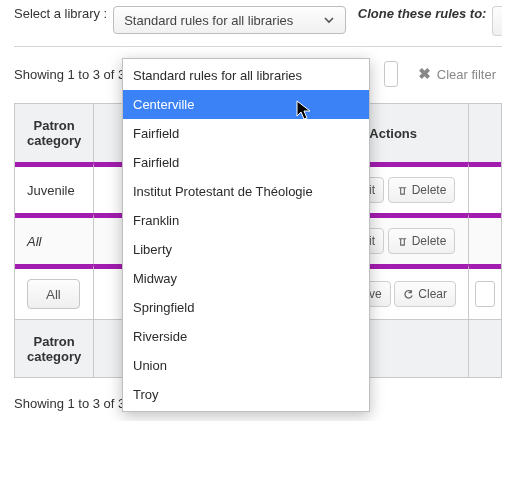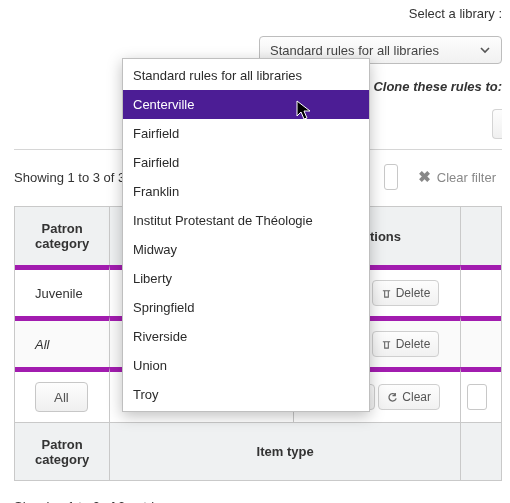--- a/index.html
+++ b/index.html
@@ -7,21 +7,21 @@
     margin: 0;
     padding: 0;
     font-family: Arial, Helvetica, sans-serif;
     font-size: 13px;
     color: #333;
     background: #fff;
     width: 510px;
   }
   .wrap { padding: 6px 8px 10px 14px; position: relative; }
   .hint { margin: 2px 0 10px 0; }
-  .row-select { display: flex; align-items: flex-end; gap: 15px; margin-bottom: 10px; flex-direction: column; }
+  .row-select { display: flex; align-items: flex-start; gap: 6px; margin-bottom: 10px; }
   .sel-label { white-space: nowrap; }
   .fake-select {
     height: 28px; width: 243px;
     border: 1px solid #bdbdbd; border-radius: 4px;
     background: linear-gradient(#fdfdfd,#f1f1f1);
     display: flex; align-items: center; justify-content: space-between;
     padding: 0 10px; cursor: pointer;
     color: #444;
   }
   .chev svg { display:block; }
@@ -47,21 +47,21 @@
     display: inline-flex; align-items: center; gap: 6px;
     color: #888; cursor: pointer; padding: 4px 6px;
   }
   .clear-filter .x { font-weight: bold; font-size: 15px; color: #888; }
   table.rules {
     width: 100%; border-collapse: separate; border-spacing: 0;
     border: 1px solid #c9c9c9;
   }
   table.rules th, table.rules td {
     border-right: 1px solid #c9c9c9;
-    padding: 10px 20px;
+    padding: 10px 12px;
     text-align: left;
   }
   table.rules th:last-child, table.rules td:last-child { border-right: none; }
   table.rules thead th {
     background: #eff1f2; font-weight: bold; color: #333;
     text-align: center; height: 58px;
   }
   table.rules tfoot th {
     background: #eff1f2; font-weight: bold; color: #333;
     text-align: center; height: 58px;
@@ -111,21 +111,21 @@
     z-index: 50;
     padding: 2px 0;
   }
   .dd .opt {
     padding: 7px 10px;
     color: #2b2b2b;
     cursor: pointer;
     white-space: nowrap;
   }
   .dd .opt.hl {
-    background: #4c1d95;
+    background: #3b82f6;
     color: #fff;
   }
   .dd .opt.cut {
     overflow: hidden;
     text-overflow: clip;
   }
   .cursor {
     position:absolute;
     left: 296px; top: 100px;
     z-index: 60;
@@ -254,24 +254,24 @@
     </tfoot>
   </table>
 
   <div class="entries-bottom">Showing 1 to 3 of 3 entries</div>
 
   <div class="dd">
     <div class="opt">Standard rules for all libraries</div>
     <div class="opt hl">Centerville</div>
     <div class="opt">Fairfield</div>
     <div class="opt">Fairfield</div>
+    <div class="opt cut">Institut Protestant de Théologie</div>
     <div class="opt">Franklin</div>
-    <div class="opt cut">Institut Protestant de Théologie</div>
+    <div class="opt">Liberty</div>
     <div class="opt">Midway</div>
-    <div class="opt">Liberty</div>
     <div class="opt">Springfield</div>
     <div class="opt">Riverside</div>
     <div class="opt">Union</div>
     <div class="opt">Troy</div>
   </div>
 
   <div class="cursor">
     <svg width="18" height="22" viewBox="0 0 18 22">
       <path d="M1 1 L1 16 L5 12 L8 19 L11 18 L8 11 L14 11 Z" fill="#000" stroke="#fff" stroke-width="1"></path>
     </svg>

